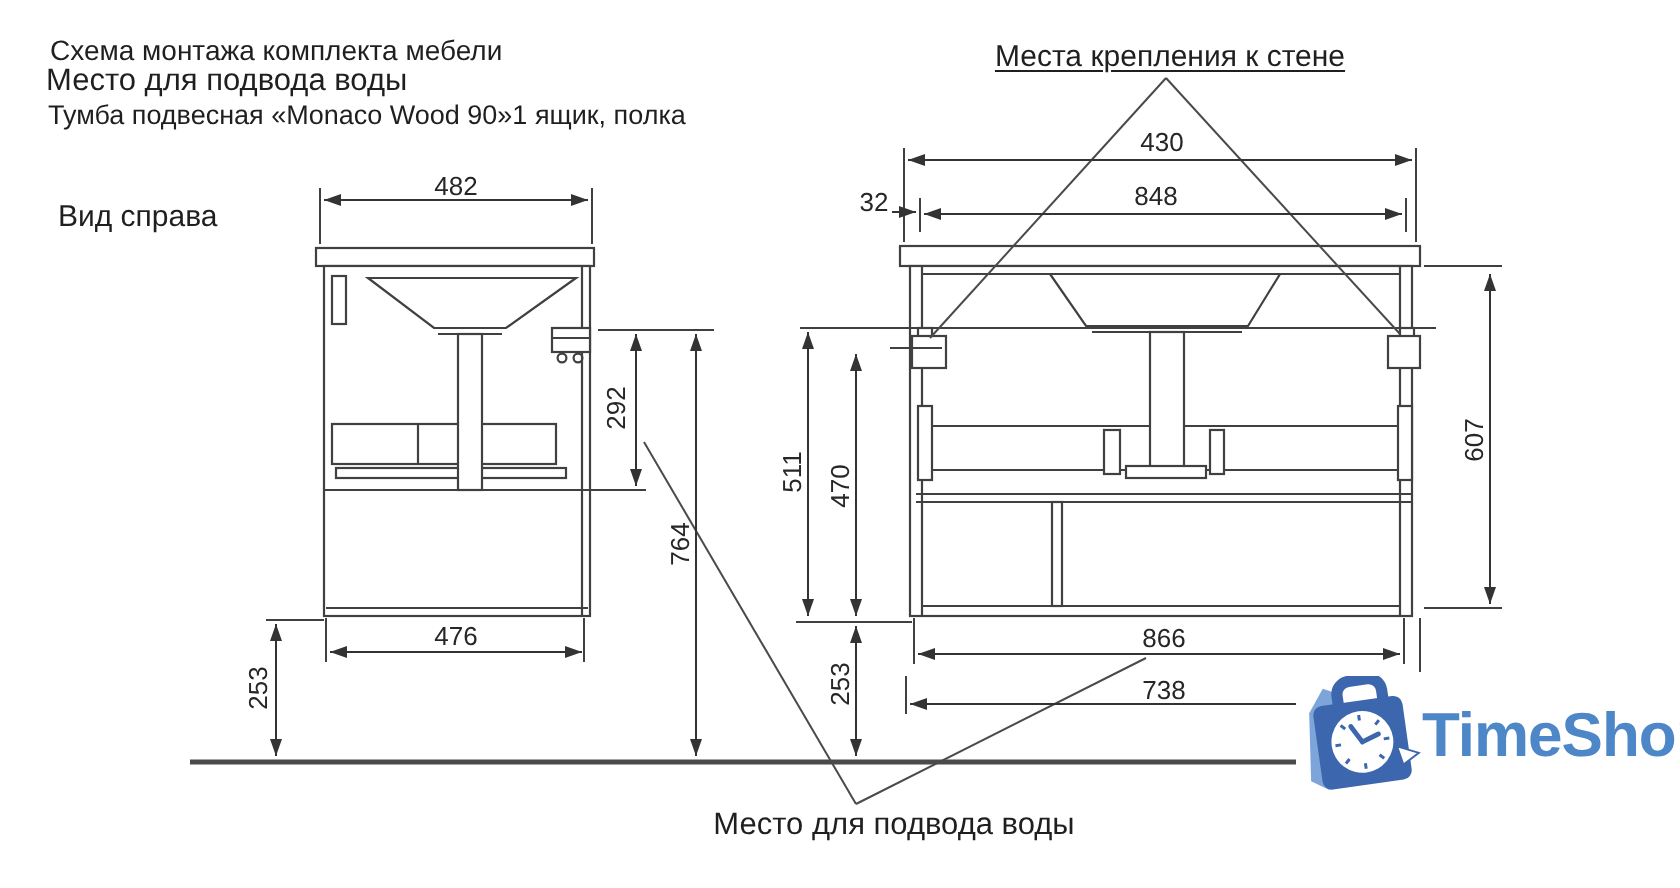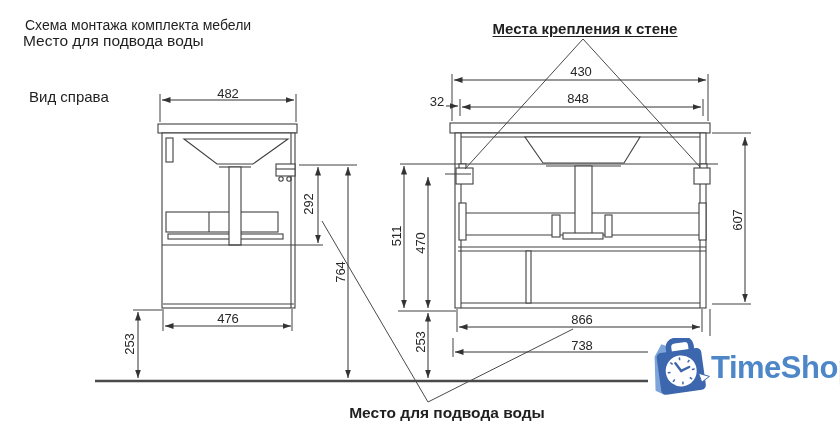--- a/index.html
+++ b/index.html
@@ -3,21 +3,21 @@
 <meta charset="utf-8">
 <style>
   html,body{margin:0;padding:0;background:#fff;}
   body{width:840px;height:444px;overflow:hidden;font-family:"Liberation Sans",sans-serif;color:#222;}
   .stage{position:relative;width:820px;height:444px;background:#fff;}
   svg.draw{position:absolute;left:0;top:0;}
   .txt{position:absolute;white-space:nowrap;color:#1f1f1f;line-height:1.15;}
   .hdim,.vdim{position:absolute;font-size:13px;color:#262626;white-space:nowrap;}
   .hdim{transform:translate(-50%,-50%);}
   .vdim{transform:translate(-50%,-50%) rotate(-90deg);}
-  .center{transform:translateX(-50%);font-weight:bold;}
+  .center{transform:translateX(-50%);}
   .ul{text-decoration:underline;text-underline-offset:2px;}
   .logo{position:absolute;left:648px;top:336px;display:flex;align-items:center;background:#fff;padding:2px 4px 2px 2px;}
   .logo-text{font-size:31px;font-weight:bold;color:#4e87c8;letter-spacing:-0.5px;margin-left:-3px;}
 </style>
 </head>
 <body>
 
 <div class="stage">
 
   <svg class="draw" width="840" height="444" viewBox="0 0 840 444">
@@ -118,21 +118,22 @@
     </g>
     <line x1="446" y1="106" x2="458" y2="106" stroke="#333" stroke-width="1" marker-end="url(#ah)"></line>
 
     <line x1="95" y1="381" x2="656" y2="381" stroke="#4a4a4a" stroke-width="2.4"></line>
 
     <rect x="652" y="341" width="188" height="60" fill="#fff"></rect>
   </svg>
 
   <div class="txt" style="left:25px;top:17px;font-size:14px">Схема монтажа комплекта мебели</div>
   <div class="txt" style="left:23px;top:32px;font-size:15.5px">Место для подвода воды</div>
-  <div class="txt" style="left:29px;top:88px;font-size:15px">Вид справа</div>
+  <div class="txt" style="left:24px;top:50px;font-size:13.5px">Тумба подвесная «Monaco Wood 90»1 ящик, полка</div>
+  <div class="txt" style="left:29px;top:100px;font-size:15px">Вид справа</div>
 
   <div class="txt center ul" style="left:585px;top:20px;font-size:15px">Места крепления к стене</div>
   <div class="txt center" style="left:447px;top:404px;font-size:15.5px">Место для подвода воды</div>
 
   <div class="hdim" style="left:228px;top:93px">482</div>
   <div class="hdim" style="left:228px;top:318px">476</div>
   <div class="vdim" style="left:308px;top:204px">292</div>
   <div class="vdim" style="left:340px;top:272px">764</div>
   <div class="vdim" style="left:129px;top:344px">253</div>
 

